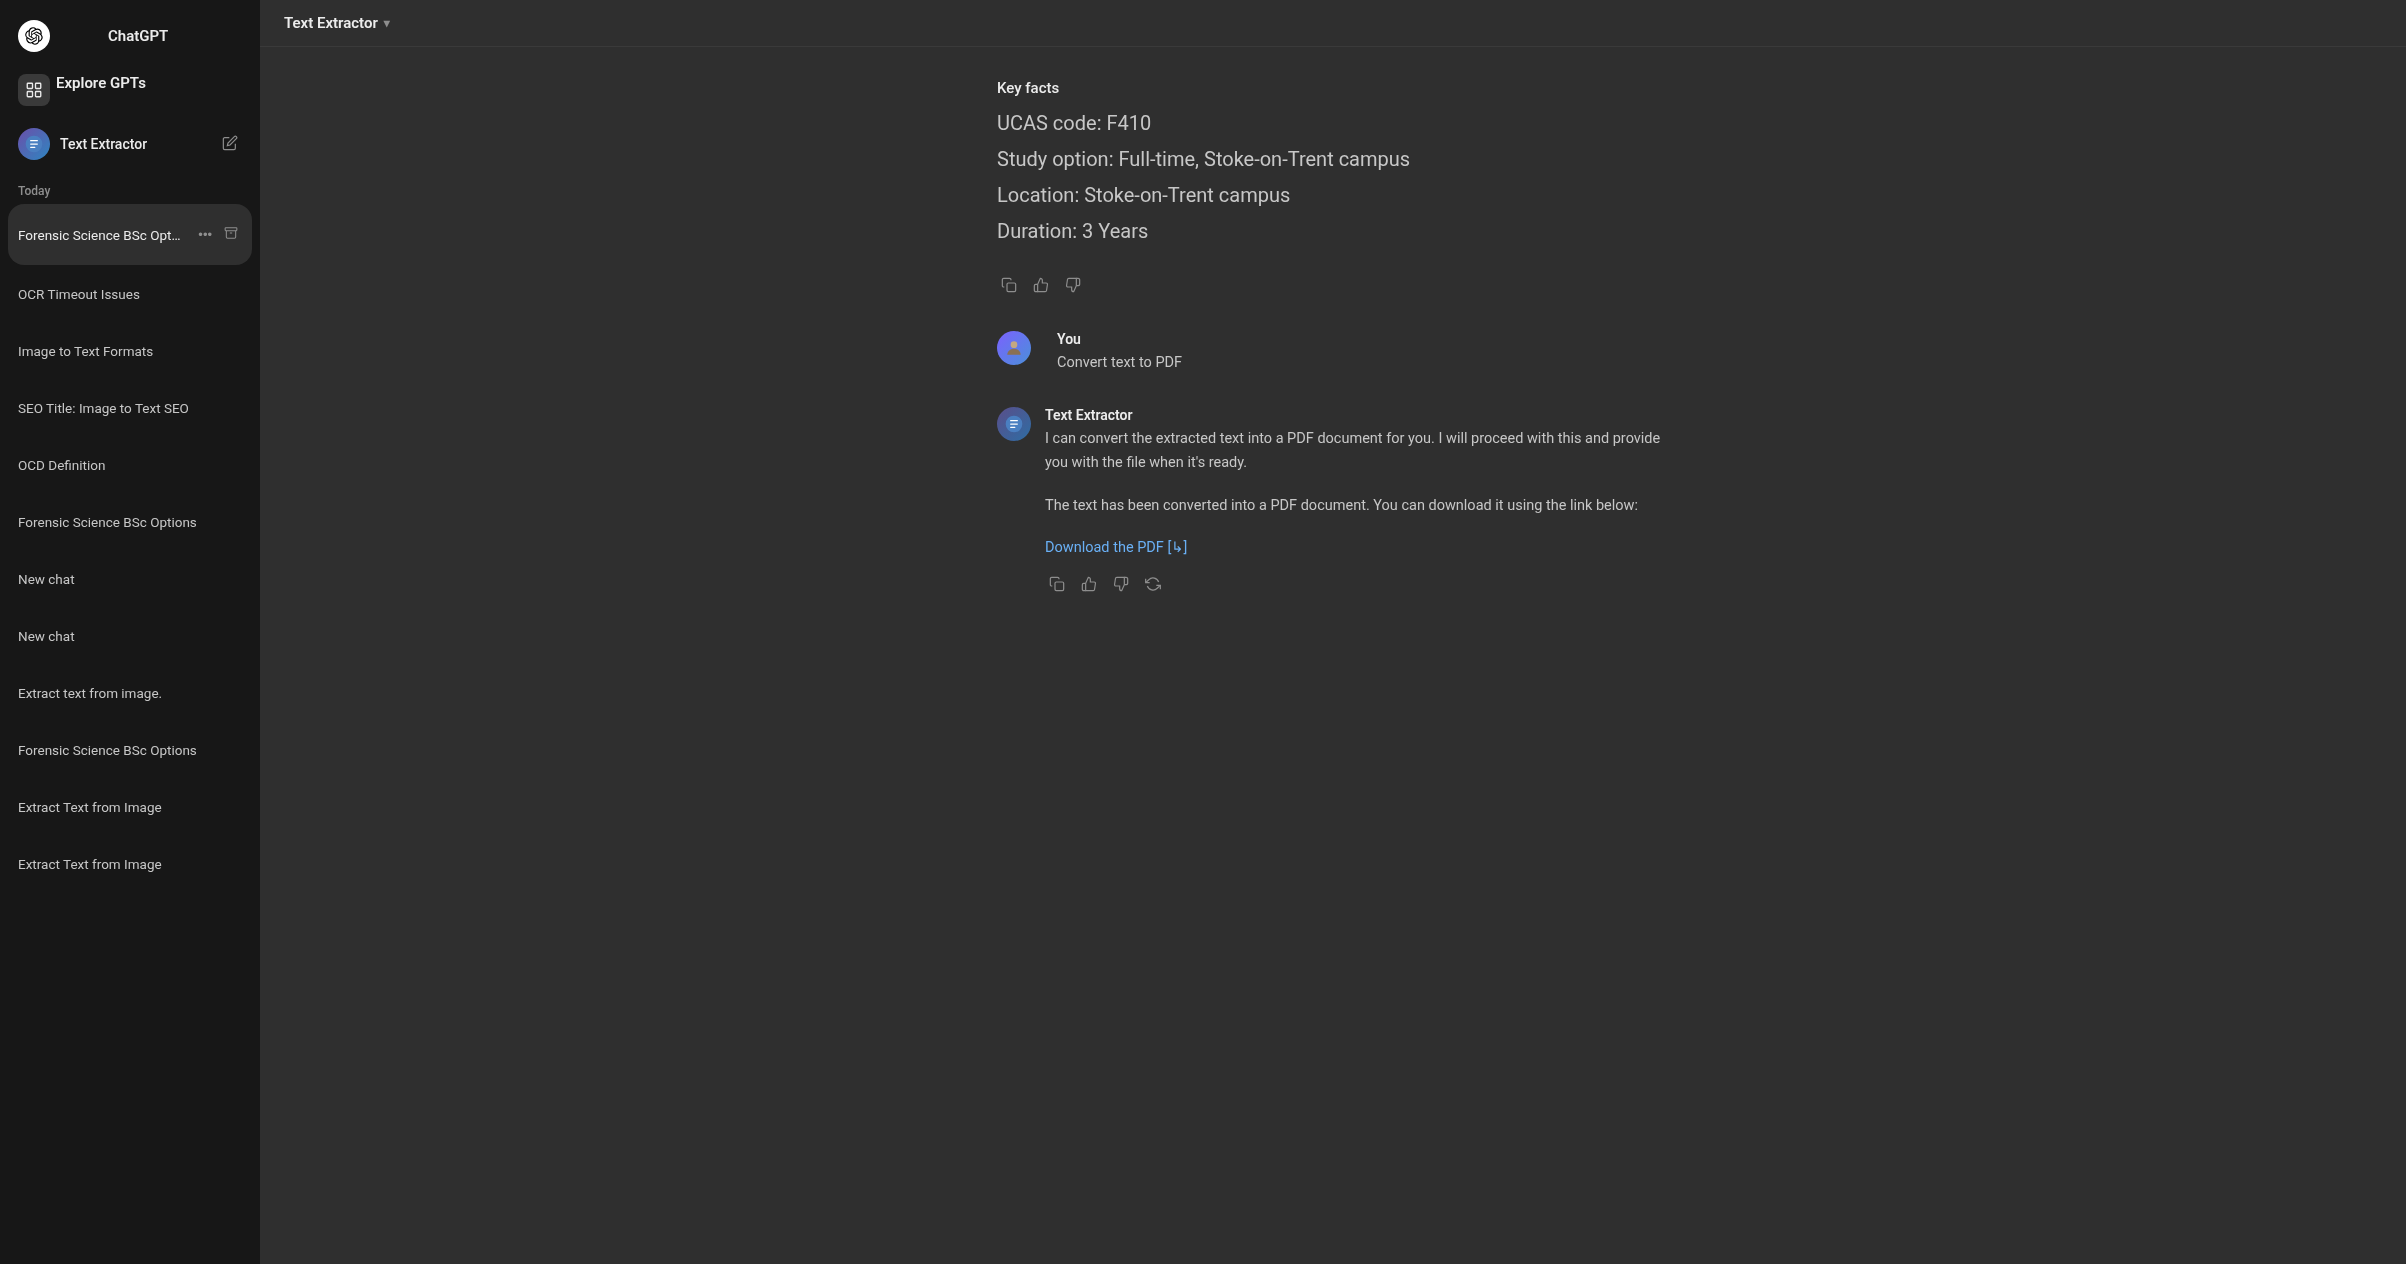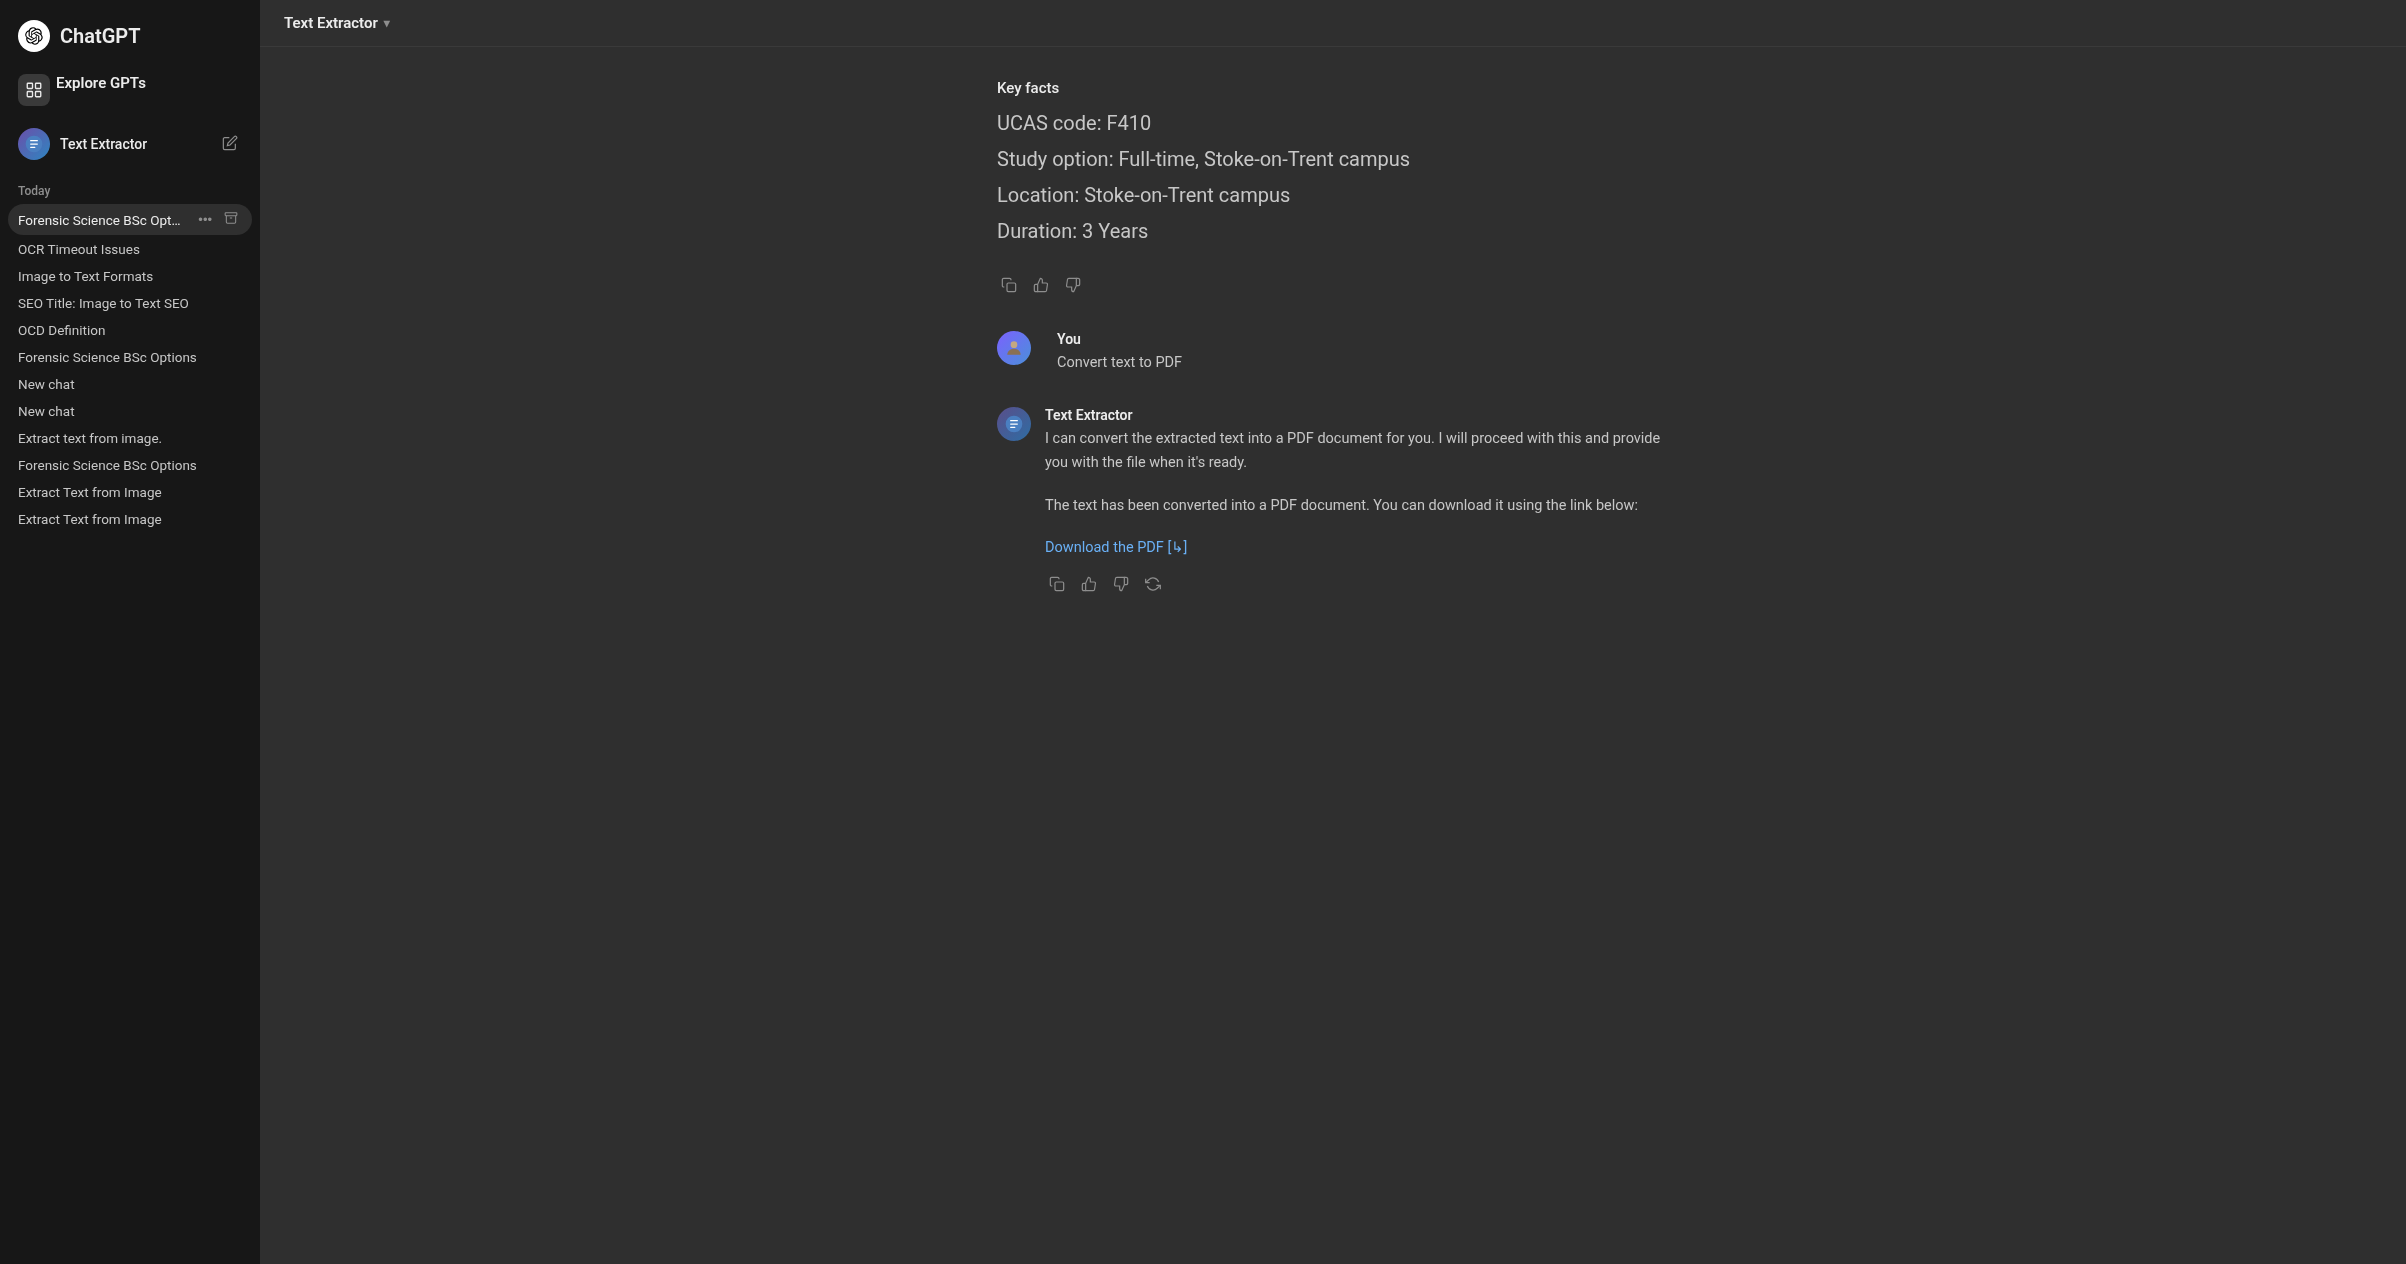--- a/index.html
+++ b/index.html
@@ -40,23 +40,24 @@
       border-radius: 50%;
       display: flex;
       align-items: center;
       justify-content: center;
       font-size: 16px;
       color: #000;
       flex-shrink: 0;
     }
 
     .sidebar-header-title {
-      font-size: 20px;
+      font-size: 15px;
       font-weight: 600;
       color: #ececec;
+      margin-left: 48px;
     }
 
     .gpt-section {
       display: flex;
       gap: 6px;
       padding: 10px 10px;
       border-radius: 8px;
       cursor: pointer;
       margin-bottom: 4px;
     }
@@ -127,21 +128,21 @@
       font-size: 12px;
       color: #8e8e8e;
       padding: 12px 10px 6px;
       font-weight: 500;
     }
 
     .chat-item {
       display: flex;
       align-items: center;
       justify-content: flex-end;
-      padding: 5px 10px;
+      padding: 20px 10px;
       border-radius: 16px;
       cursor: pointer;
       font-size: 13.5px;
       color: #c7c7c7;
       margin-bottom: 1px;
     }
     .chat-item.active { background: #2f2f2f; color: #ececec; }
 
     .chat-item-text {
       overflow: hidden;

